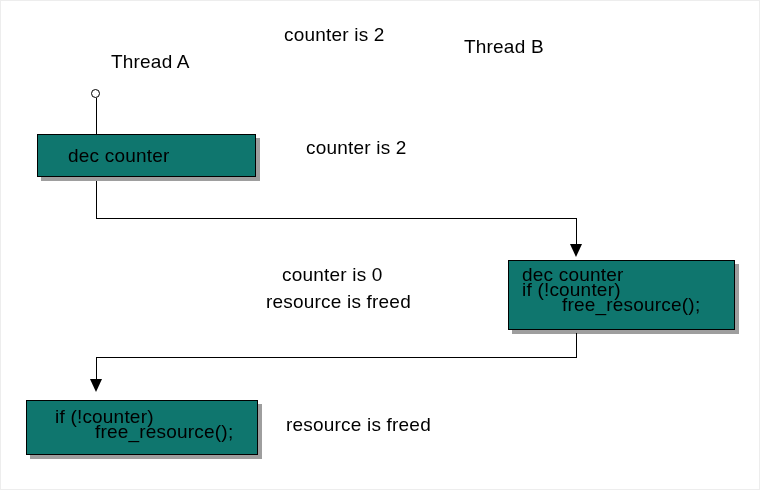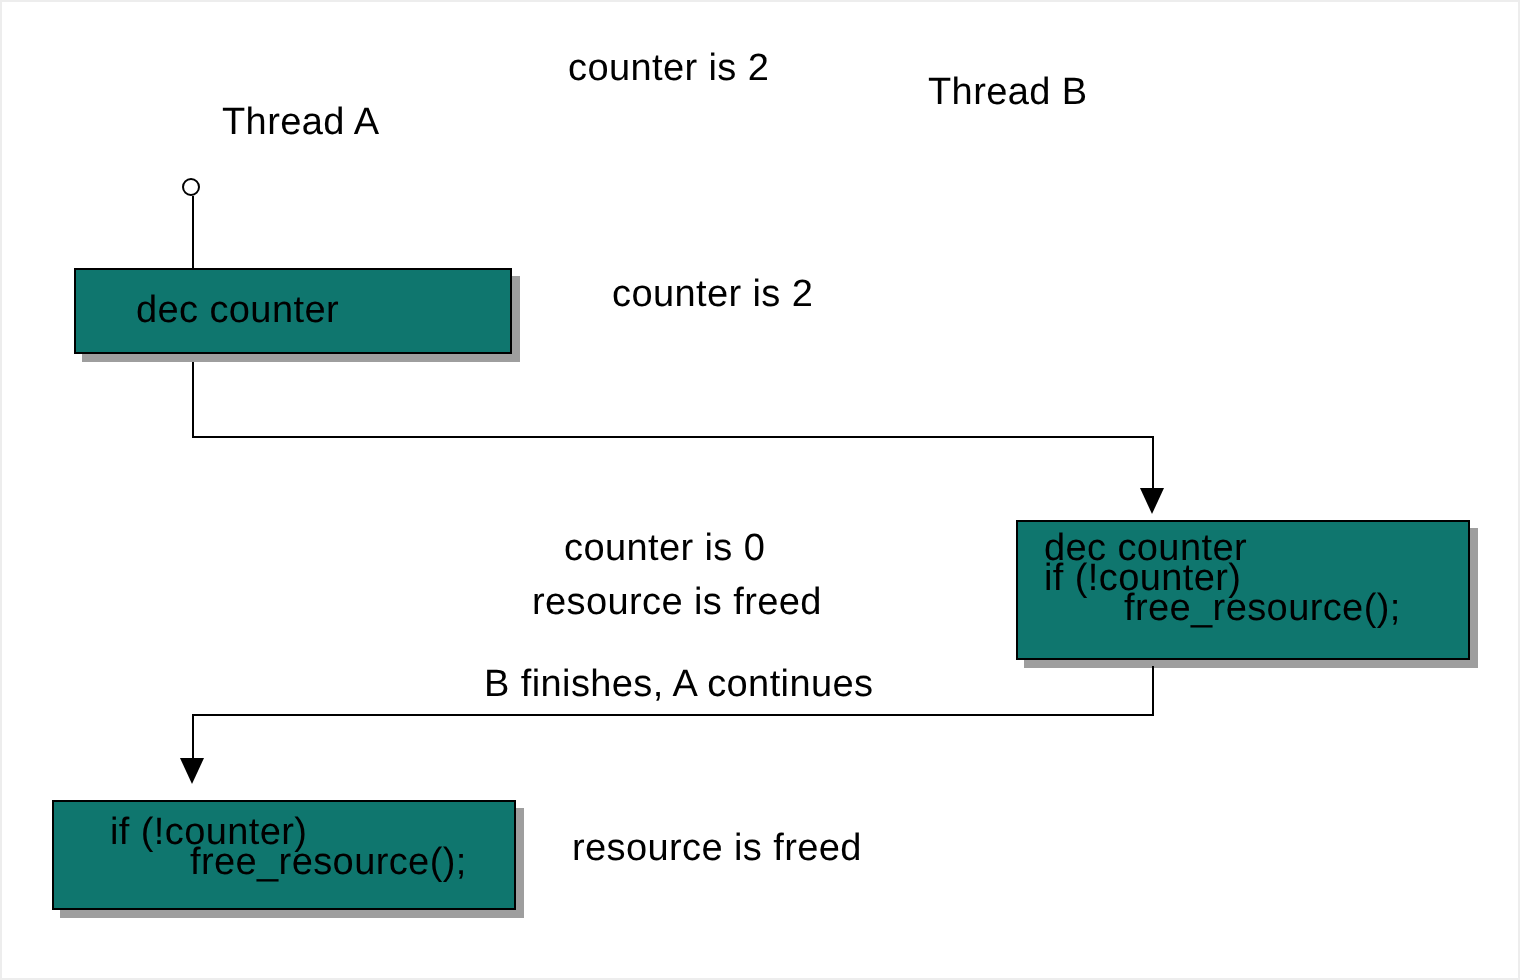--- a/index.html
+++ b/index.html
@@ -89,21 +89,20 @@
     <div class="code-line indent">free_resource();</div>
   </div>
 
   <div class="txt" style="left:281px; top:266px;">counter is 0</div>
   <div class="txt" style="left:265px; top:293px;">resource is freed</div>
 
   <div class="vline" style="left:575px; top:332px; height:25px;"></div>
   <div class="hline" style="left:95px; top:356px; width:481px;"></div>
   <div class="vline" style="left:95px; top:357px; height:22px;"></div>
   <div class="arrow-down" style="left:89px; top:378px;"></div>
-  <div class="txt" style="left:241px; top:334px;">B finishes, A continues</div>
 
   <div class="box" style="left:25px; top:399px; width:232px; height:55px; padding:8px 0 0 28px;">
     <div class="code-line">if (!counter)</div>
     <div class="code-line indent">free_resource();</div>
   </div>
 
   <div class="txt" style="left:285px; top:416px;">resource is freed</div>
 
 </div>
 

